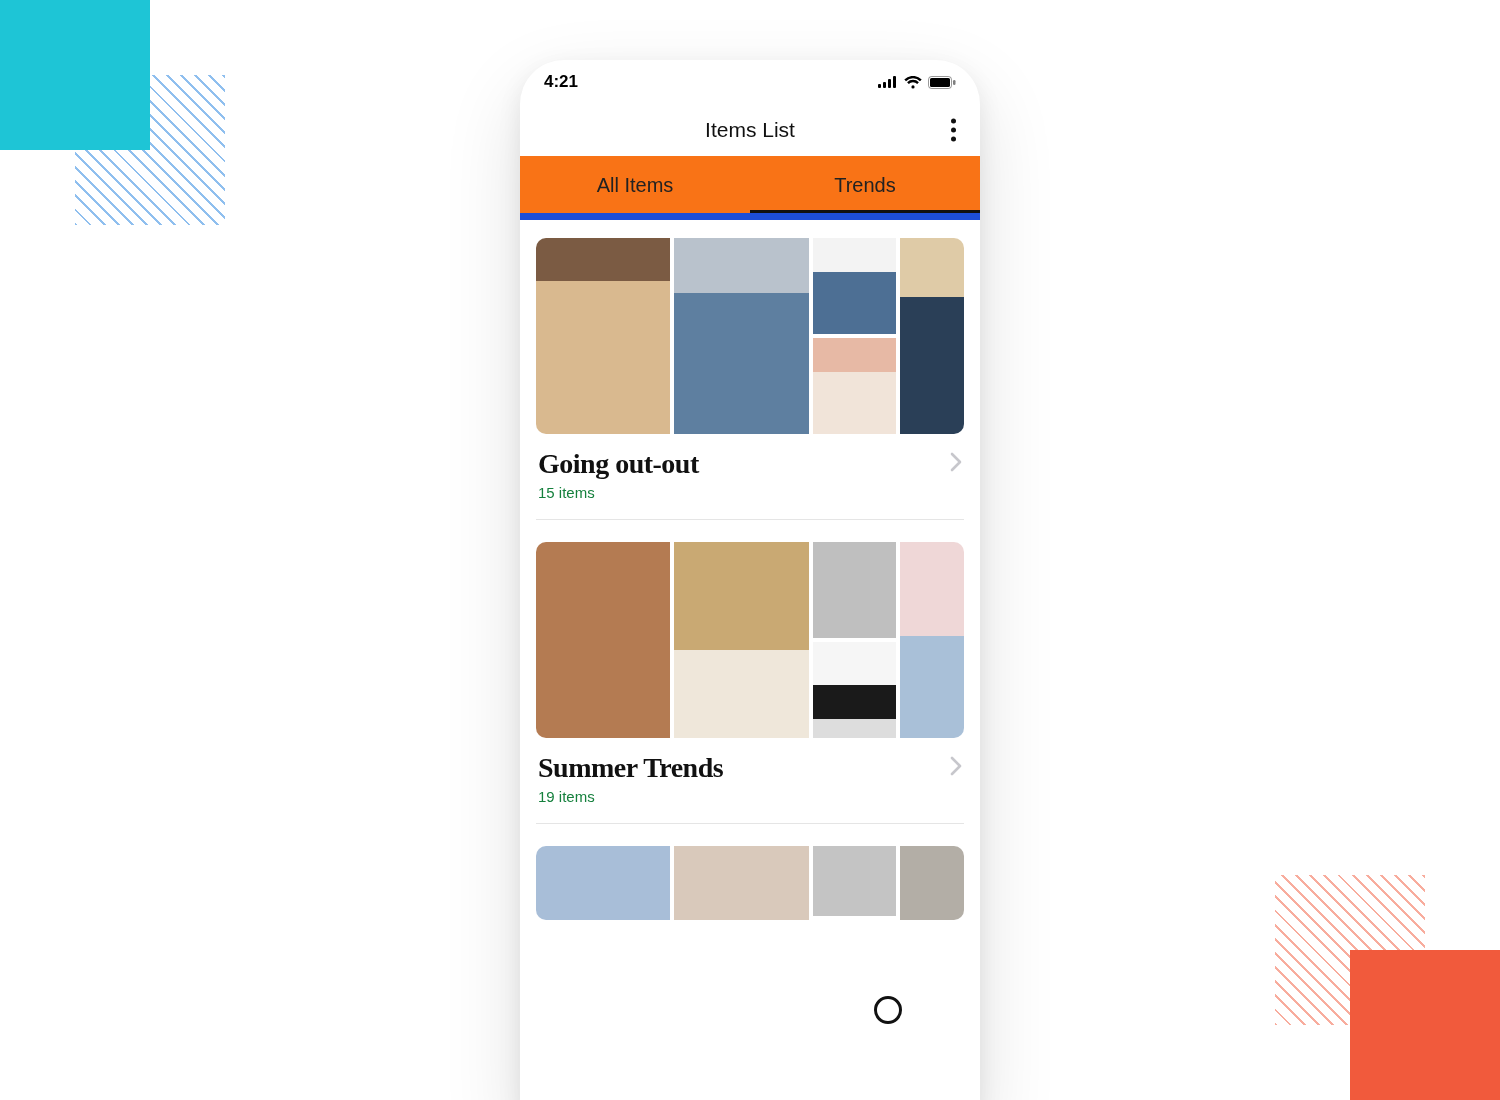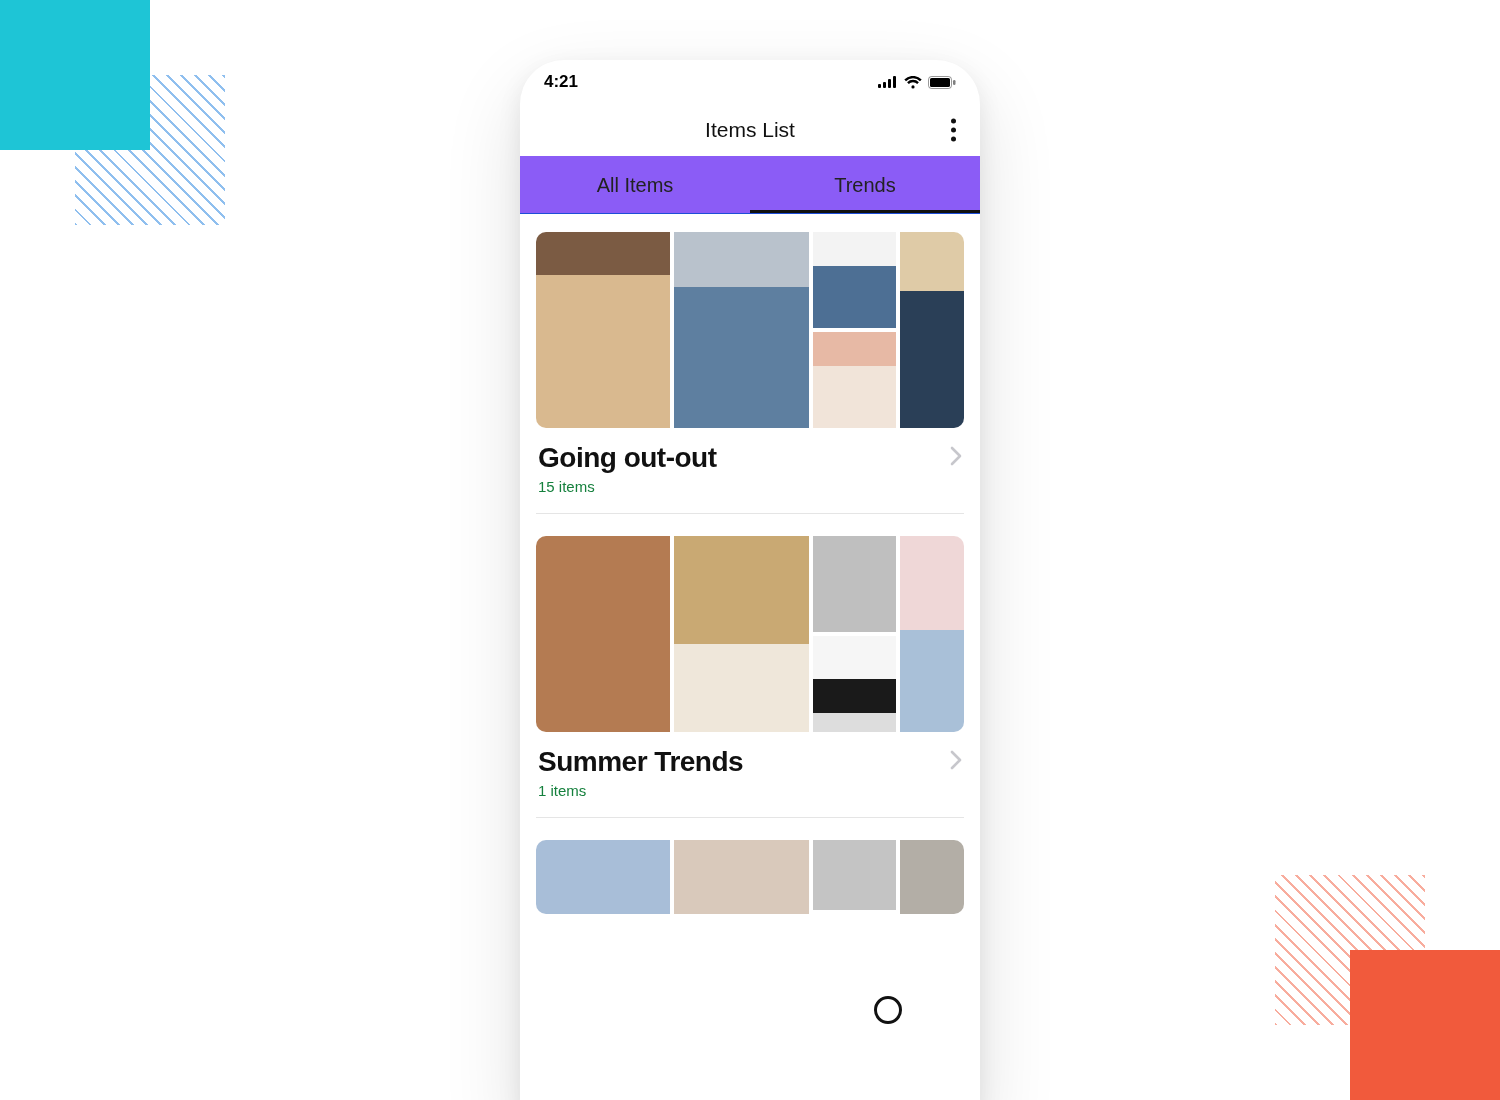--- a/index.html
+++ b/index.html
@@ -85,22 +85,22 @@
   .more-btn {
     position: absolute; right: 18px; top: 50%; transform: translateY(-50%);
     display: flex; flex-direction: column; gap: 4px;
     padding: 6px;
   }
   .more-btn span { width: 5px; height: 5px; border-radius: 50%; background:#111; }
 
   
   .tabs {
     display: flex;
-    background: #8b5cf6;
-    border-bottom: 1px solid #1d4ed8;
+    background: #f97316;
+    border-bottom: 7px solid #1d4ed8;
   }
   .tab {
     flex: 1; text-align: center;
     padding: 18px 0 16px;
     font-size: 20px;
     color: #222;
     cursor: pointer;
     position: relative;
   }
   .tab.active::after {
@@ -138,20 +138,21 @@
   .b2 .t4 { background: linear-gradient(180deg,#f6f6f6 0 45%, #1a1a1a 45% 80%, #ddd 80% 100%); }
   .b2 .t5 { background: linear-gradient(180deg,#efd7d7 0 48%, #a9c0d8 48% 100%); }
   .b3 .t1 { background:#a8bed8; }
   .b3 .t2 { background:#d9c9bb; }
   .b3 .t3 { background:#c4c4c4; }
   .b3 .t5 { background:#b3aea6; }
 
   .board-row {
     display: flex; align-items: center; justify-content: space-between;
     padding: 14px 2px 4px;
+    font-family: Liberation Serif, serif;
   }
   .board-title { font-size: 28px; font-weight: 700; color:#111; letter-spacing:-.5px; }
   .chev { color:#c7c7cc; }
   .board-sub { font-size: 15px; color:#15803d; padding: 0 2px 18px; }
   .divider { height:1px; background:#e5e5e5; margin: 0 0 22px; }
 
   .cursor-ring {
     position:absolute; width:28px; height:28px; border:3px solid #111; border-radius:50%;
     right: 78px; bottom: 96px;
   }
@@ -237,21 +238,21 @@
         <div class="tile t5"></div>
       </div>
       <div class="board-row">
         <div class="board-title">Summer Trends</div>
         <span class="chev">
           <svg width="12" height="20" viewBox="0 0 12 20">
               <path d="M2 2l8 8-8 8" fill="none" stroke="#c7c7cc" stroke-width="2.6" stroke-linecap="round" stroke-linejoin="round"></path>
             </svg>
         </span>
       </div>
-      <div class="board-sub">1 items</div>
+      <div class="board-sub">19 items</div>
       <div class="divider"></div>
     </div>
 
     <div class="board">
       <div class="collage b3" style="grid-template-rows:70px 0;">
         <div class="tile t1"></div>
         <div class="tile t2"></div>
         <div class="tile t3"></div>
 
         <div class="tile t5"></div>

